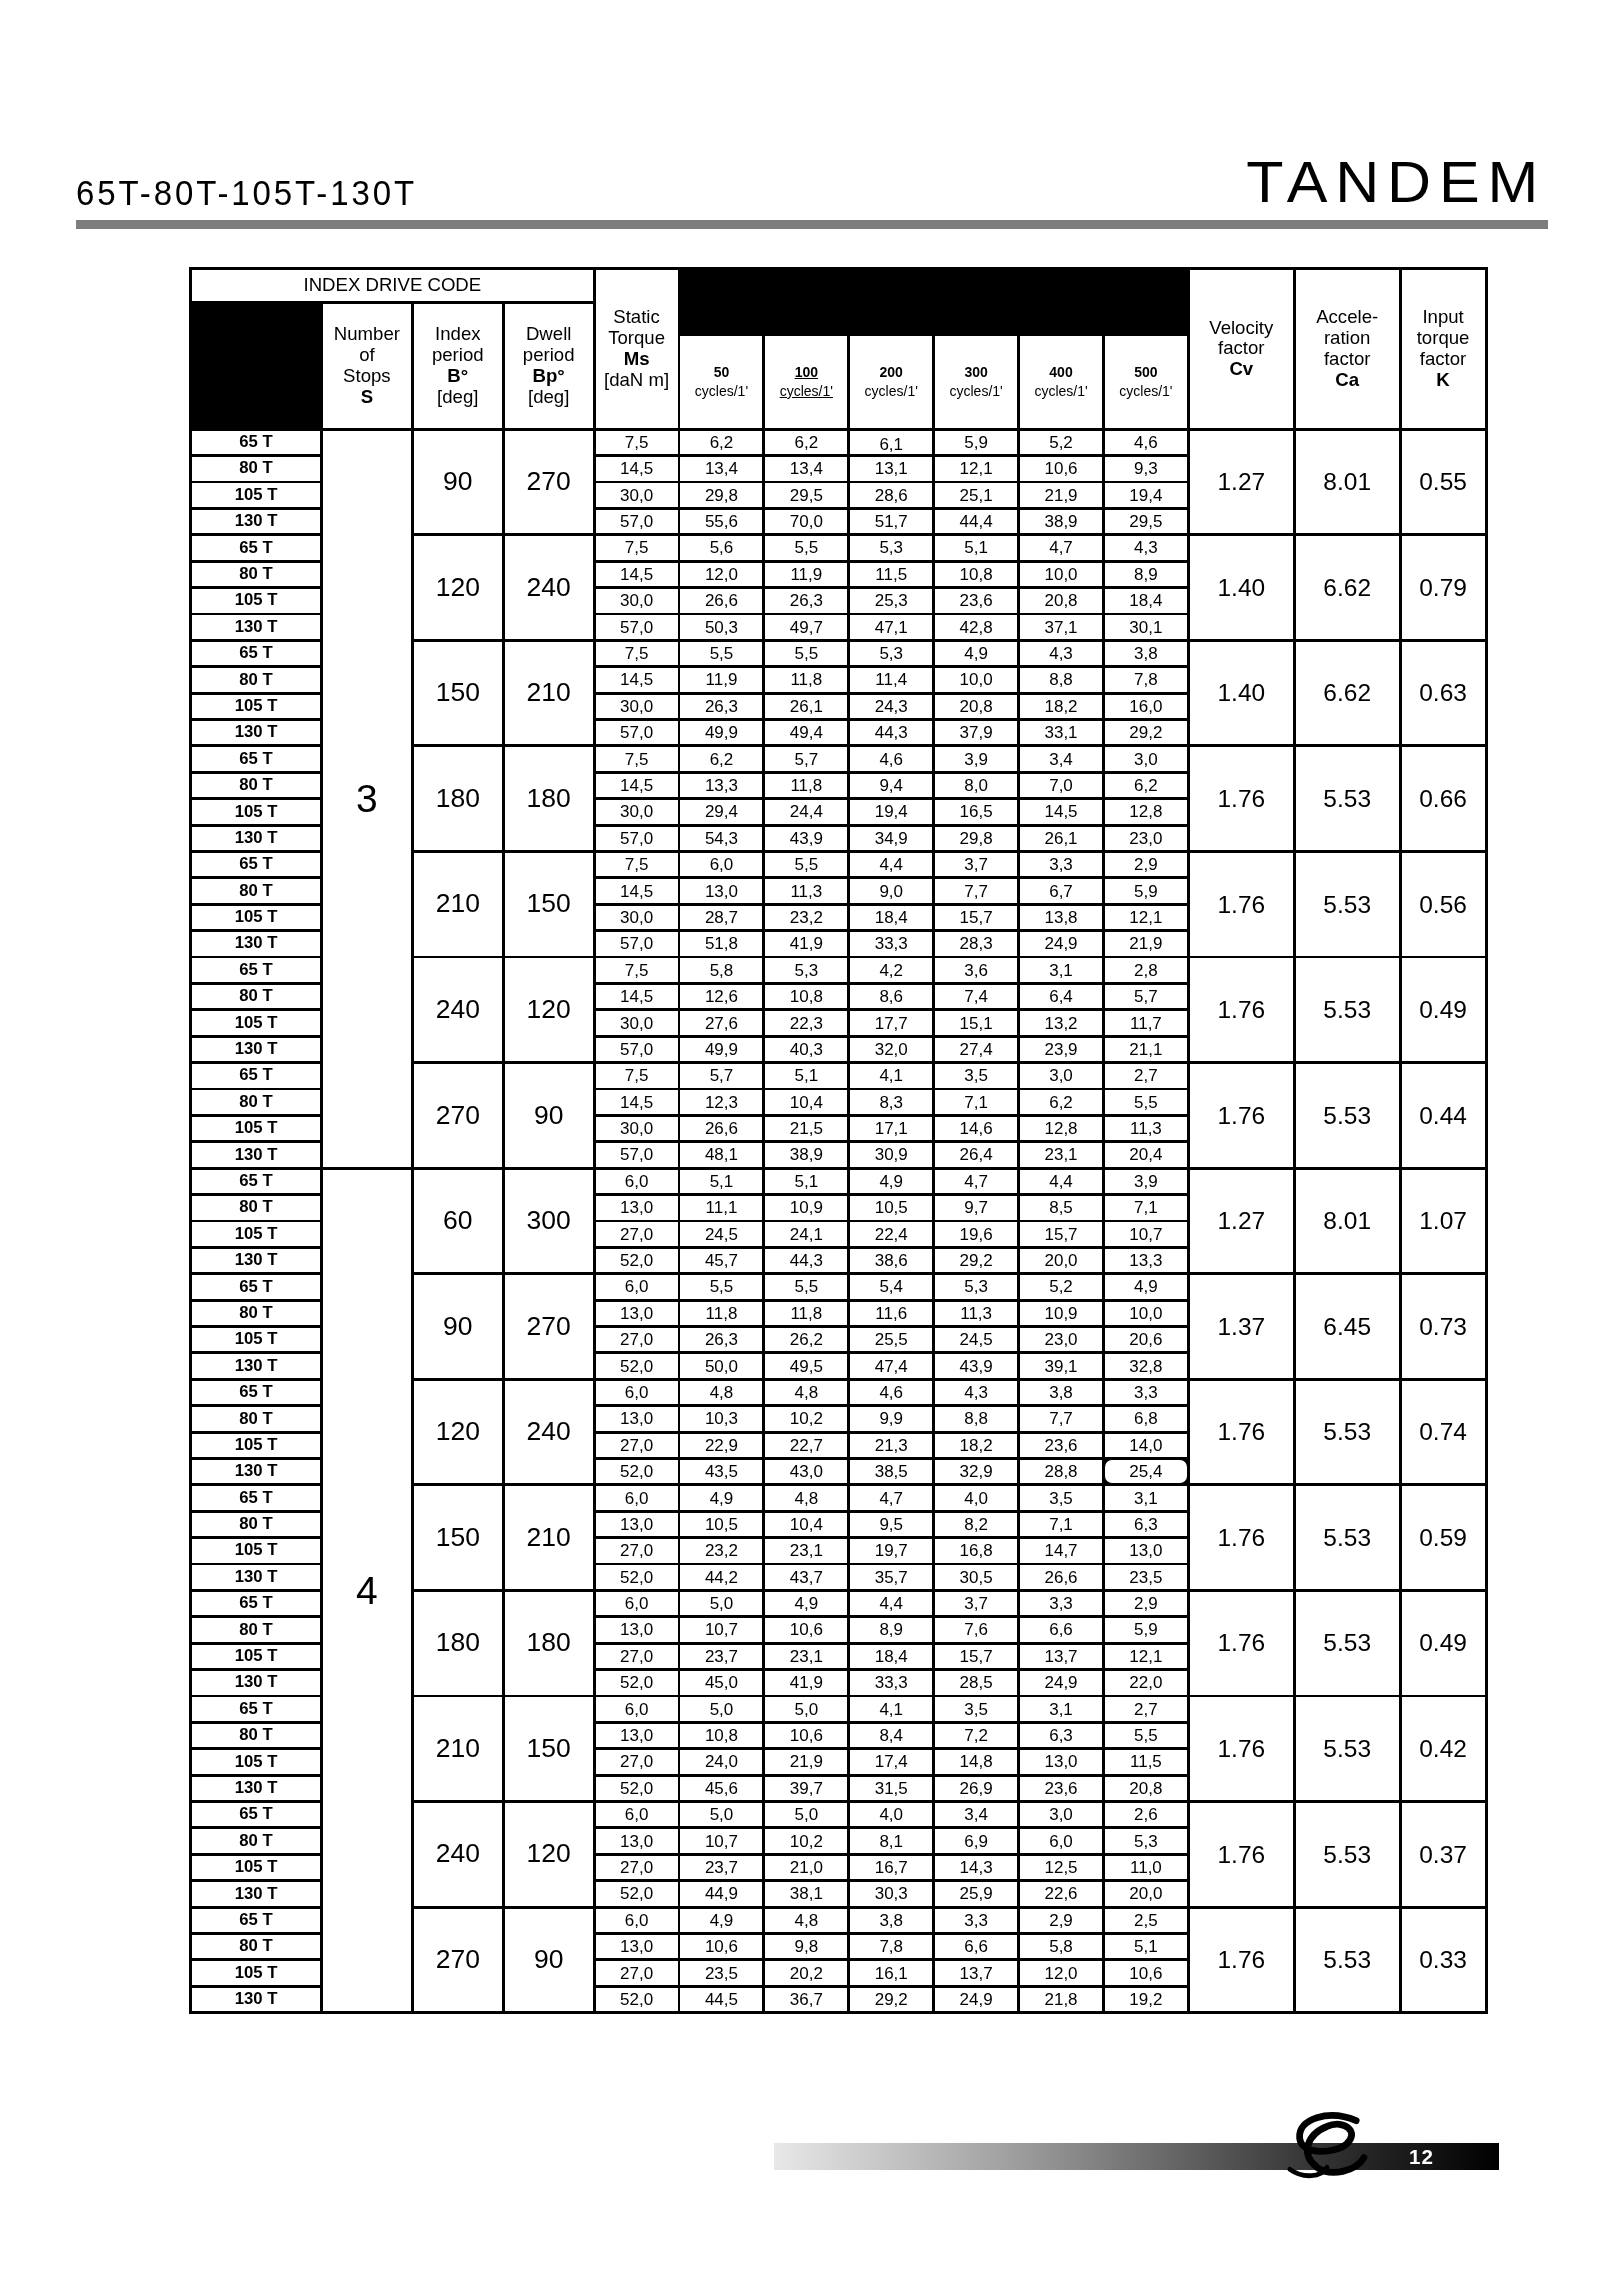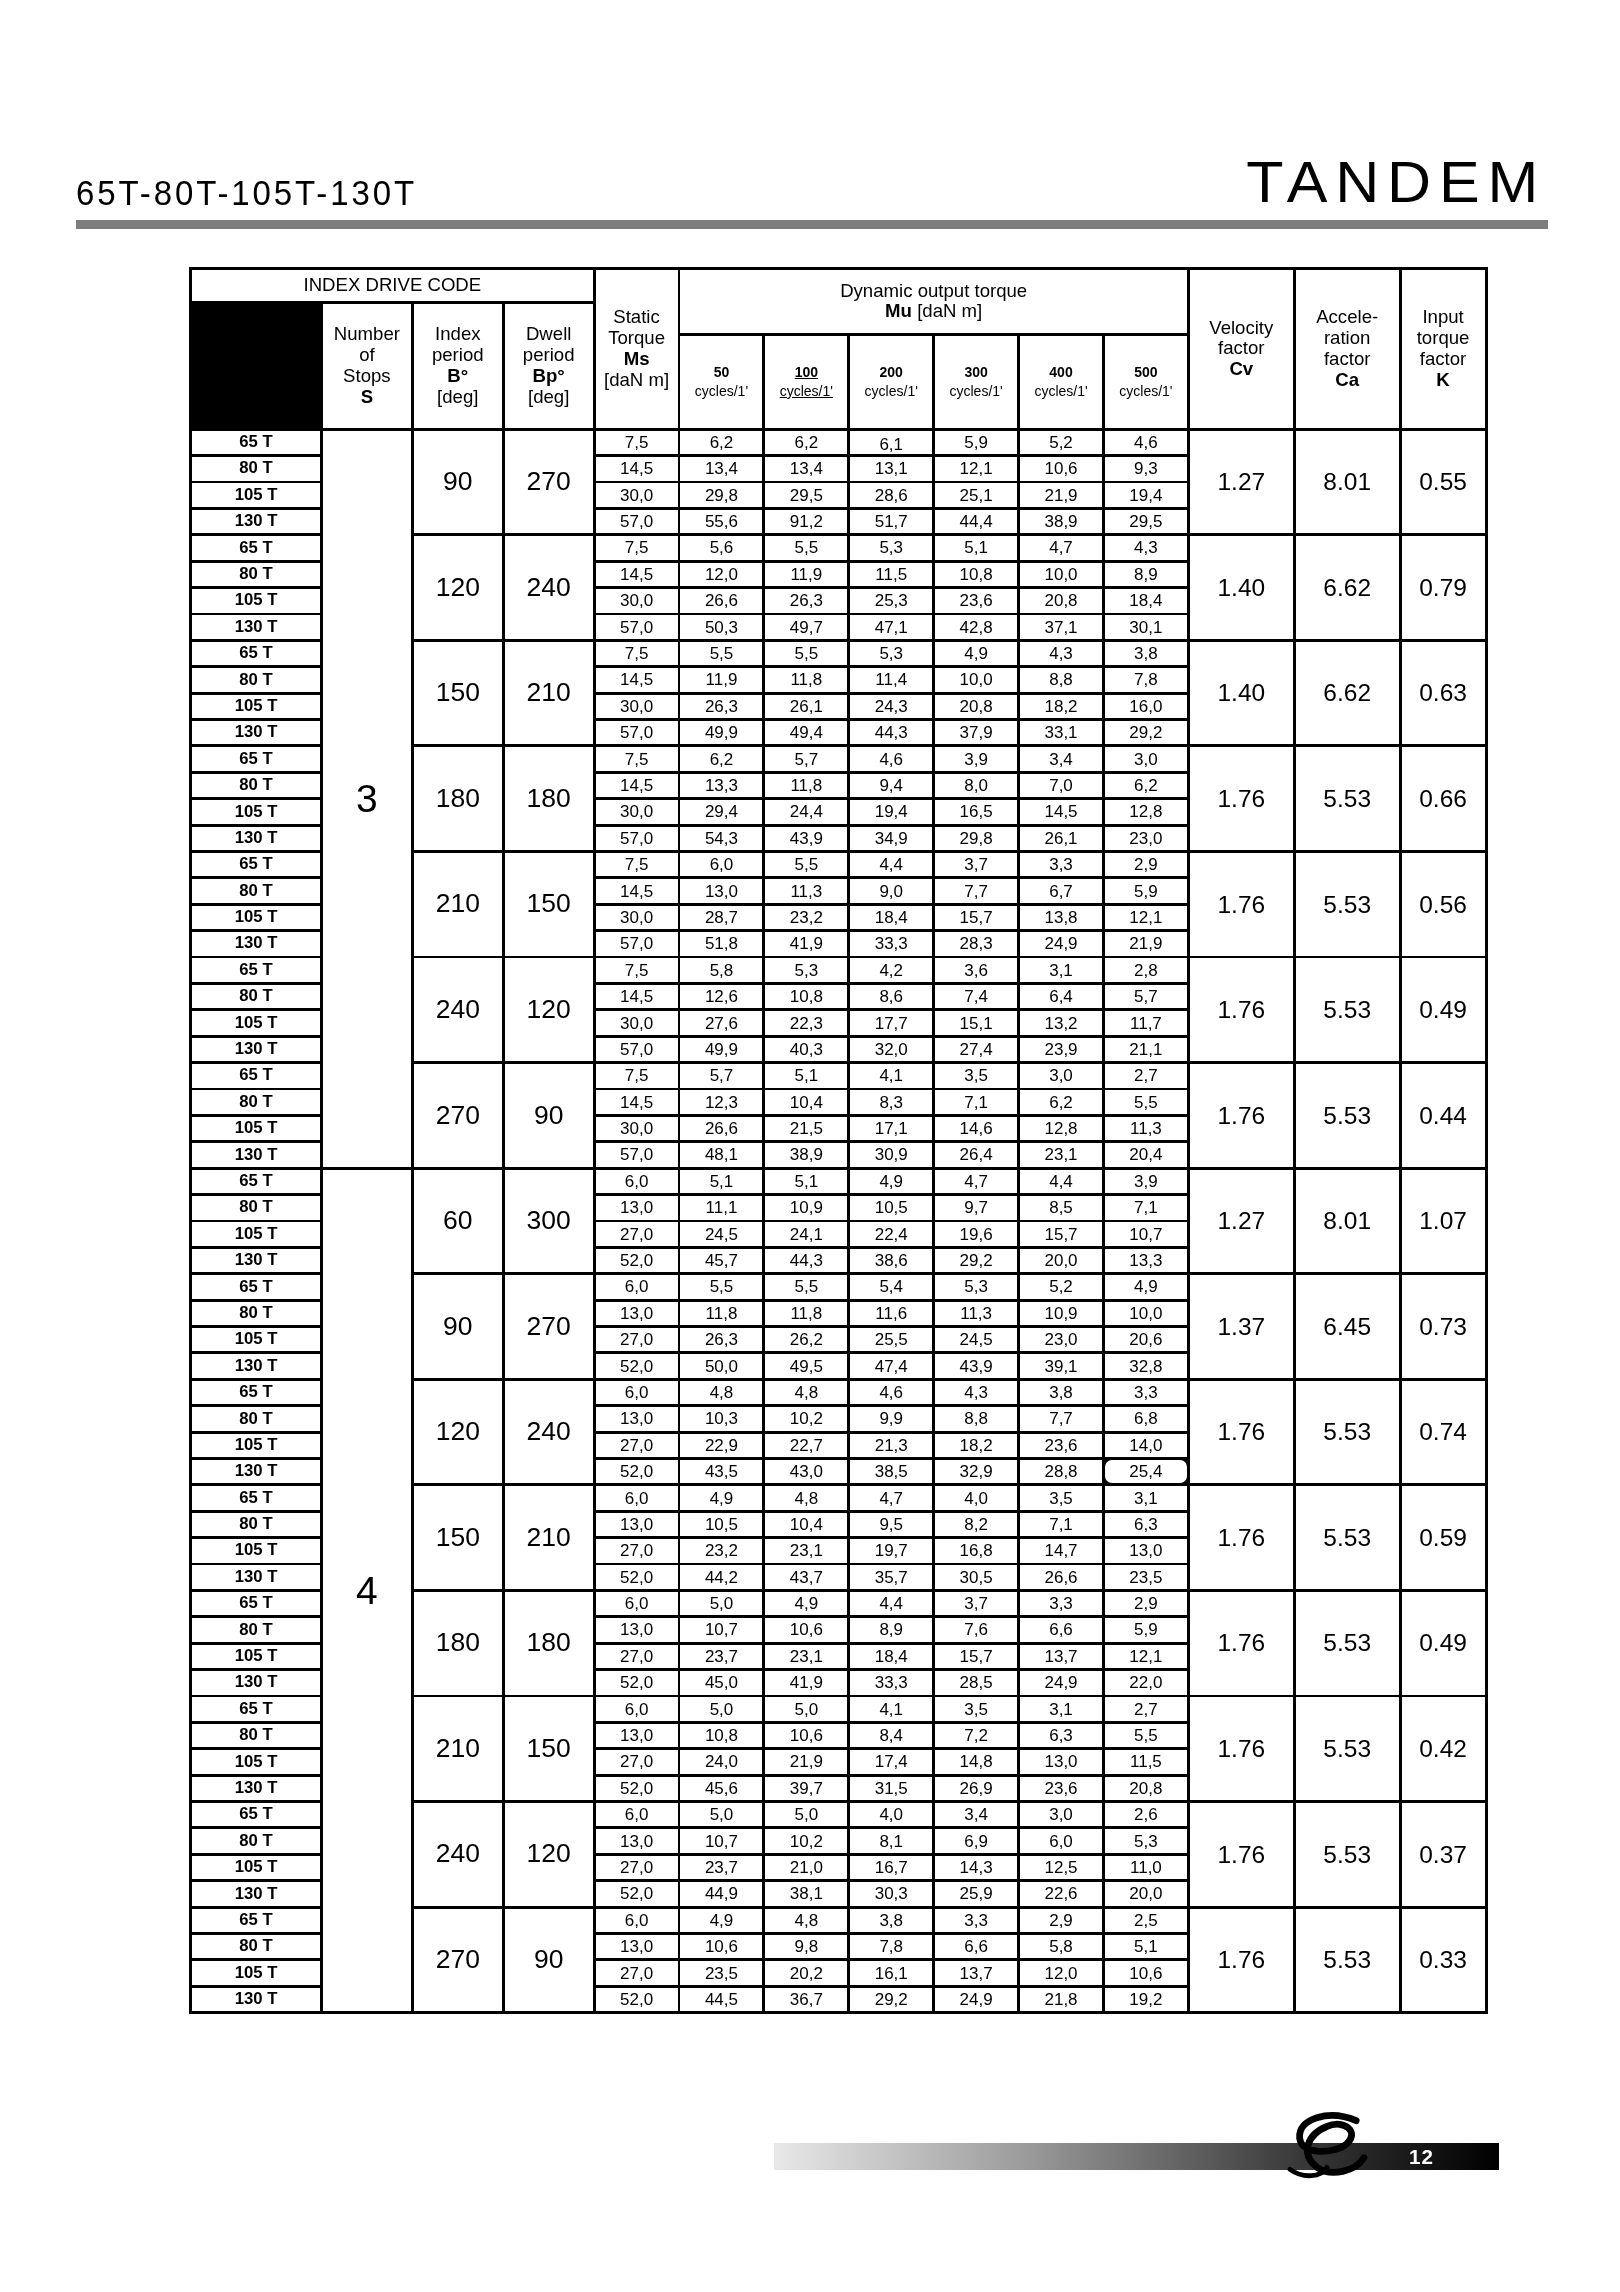--- a/index.html
+++ b/index.html
@@ -106,24 +106,20 @@
     <span>[deg]</span>
   </div>
 
   <div class="cell hdr" style="grid-column:5;grid-row:1 / span 3">
     <span>Static</span>
     <span>Torque</span>
     <span class="b">Ms</span>
     <span>[daN m]</span>
   </div>
 
-  <div class="cell hdr" style="grid-column:6 / span 6;grid-row:1 / span 2">
-    <span class="dyn-line1">Dynamic output torque</span>
-    <span class="dyn-line2"><span class="b">Mu</span>&nbsp;<span>[daN m]</span></span>
-  </div>
 
   <div class="cell hdr" style="grid-column:12;grid-row:1 / span 3">
     <span>Velocity</span>
     <span>factor</span>
     <span class="b">Cv</span>
   </div>
 
   <div class="cell hdr" style="grid-column:13;grid-row:1 / span 3">
     <span>Accele-</span>
     <span>ration</span>
@@ -254,21 +250,21 @@
     <div class="cell series" style="grid-area: 7 / 1 / span 1 / span 1;">
       <span>130 T</span>
     </div>
     <div class="cell num" style="grid-area: 7 / 5 / span 1 / span 1;">
       <span>57,0</span>
     </div>
     <div class="cell num" style="grid-area: 7 / 6 / span 1 / span 1;">
       <span>55,6</span>
     </div>
     <div class="cell num" style="grid-area: 7 / 7 / span 1 / span 1;">
-      <span>91,2</span>
+      <span>70,0</span>
     </div>
     <div class="cell num" style="grid-area: 7 / 8 / span 1 / span 1;">
       <span>51,7</span>
     </div>
     <div class="cell num" style="grid-area: 7 / 9 / span 1 / span 1;">
       <span>44,4</span>
     </div>
     <div class="cell num" style="grid-area: 7 / 10 / span 1 / span 1;">
       <span>38,9</span>
     </div>

